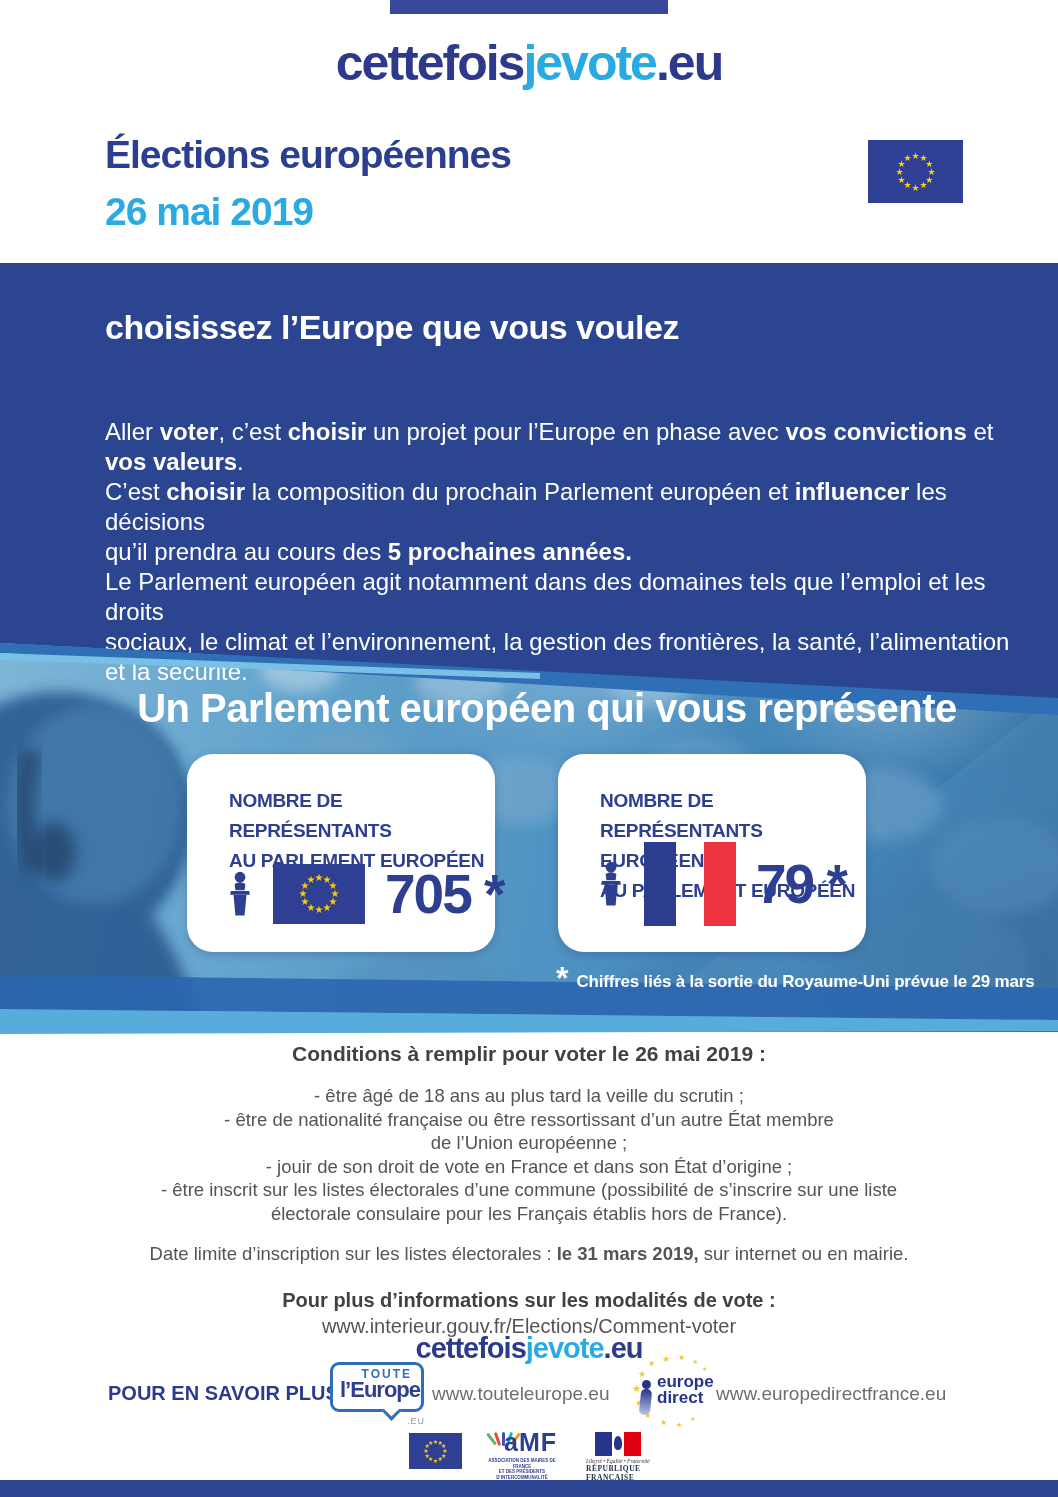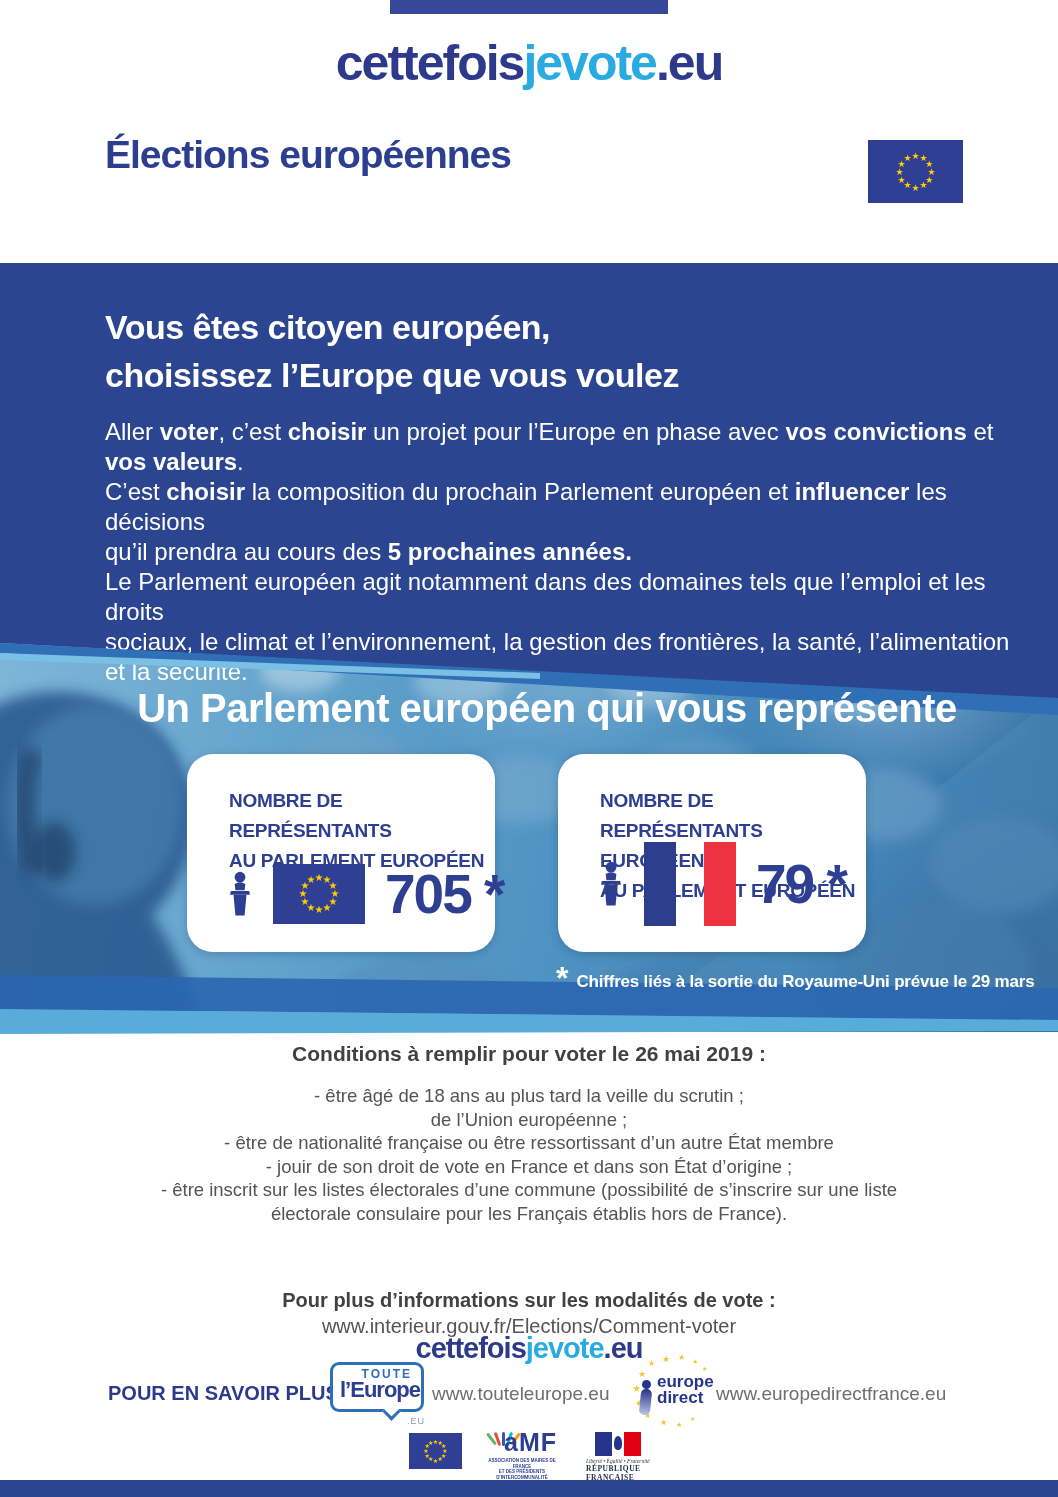--- a/index.html
+++ b/index.html
@@ -136,20 +136,21 @@
 </head>
 <body>
 
 <div class="poster">
 
   <div class="top-bar"></div>
   <div class="brand-top">
     <span class="brand-navy">cettefois</span><span class="brand-cyan">jevote</span><span class="brand-navy">.eu</span>
   </div>
   <div class="page-title-1">Élections européennes</div>
+  <div class="page-title-2">26 mai 2019</div>
   <div class="eu-flag flag-top-right">
     <div class="eu-stars">
         <span class="eu-star" style="left: calc(50% + 0px); top: calc(50% - 16px); font-size: 9px;">★</span>
         <span class="eu-star" style="left: calc(50% + 8px); top: calc(50% - 13.9px); font-size: 9px;">★</span>
         <span class="eu-star" style="left: calc(50% + 13.9px); top: calc(50% - 8px); font-size: 9px;">★</span>
         <span class="eu-star" style="left: calc(50% + 16px); top: calc(50% + 0px); font-size: 9px;">★</span>
         <span class="eu-star" style="left: calc(50% + 13.9px); top: calc(50% + 8px); font-size: 9px;">★</span>
         <span class="eu-star" style="left: calc(50% + 8px); top: calc(50% + 13.9px); font-size: 9px;">★</span>
         <span class="eu-star" style="left: calc(50% + 0px); top: calc(50% + 16px); font-size: 9px;">★</span>
         <span class="eu-star" style="left: calc(50% - 8px); top: calc(50% + 13.9px); font-size: 9px;">★</span>
@@ -190,21 +191,20 @@
         <ellipse cx="95" cy="205" rx="88" ry="100" fill="#3a71a4" opacity="0.9" filter="url(#b1)"></ellipse>
         <path d="M32,150 q-20,62 4,122" stroke="#16355f" stroke-width="24" fill="none" opacity="0.8" filter="url(#b1)"></path>
         <ellipse cx="54" cy="252" rx="22" ry="30" fill="#16355f" opacity="0.85" filter="url(#b1)"></ellipse>
       </g>
     </svg>
     <div class="photo-wedge"></div>
   </div>
 
   <div class="section-blue"></div>
   <div class="intro-heading">
-    <div>Vous êtes citoyen européen,</div>
     <div>choisissez l’Europe que vous voulez</div>
   </div>
   <p class="intro-par"><span>Aller </span><span class="seg-bold">voter</span><span>, c’est </span><span class="seg-bold">choisir</span><span> un projet pour l’Europe en phase avec </span><span class="seg-bold">vos convictions</span><span> et </span><span class="seg-bold">vos valeurs</span><span>.</span><br><span>C’est </span><span class="seg-bold">choisir</span><span> la composition du prochain Parlement européen et </span><span class="seg-bold">influencer</span><span>  les décisions</span><br><span>qu’il prendra au cours des </span><span class="seg-bold">5 prochaines années.</span><br><span>Le Parlement européen agit notamment dans des domaines tels que l’emploi et les droits</span><br><span>sociaux, le climat et l’environnement, la gestion des frontières, la santé, l’alimentation</span><br><span>et la sécurité.</span></p>
 
   <div class="overlay band-mid-top"></div>
   <div class="overlay band-light-top"></div>
   <div class="overlay band-mid-bottom"></div>
   <div class="overlay band-light-bottom"></div>
 
   <div class="parliament-title">Un Parlement européen  qui vous représente</div>
@@ -268,26 +268,27 @@
   </div>
 
   <div class="footnote">
     <span class="footnote-ast">*</span>
     <span class="footnote-text">Chiffres liés à la sortie du Royaume-Uni prévue le 29 mars</span>
   </div>
 
   <div class="cond-title">Conditions à remplir pour voter le 26 mai 2019 :</div>
   <div class="cond-lines">
     <div>- être âgé de 18 ans au plus tard la veille du scrutin ;</div>
+    <div>- être de nationalité française ou être ressortissant d’un autre État membre</div>
     <div>de l’Union européenne ;</div>
-    <div>- être de nationalité française ou être ressortissant d’un autre État membre</div>
     <div>- jouir de son droit de vote en France et dans son État d’origine ;</div>
     <div>- être inscrit sur les listes électorales d’une commune (possibilité de s’inscrire sur une liste</div>
     <div>électorale consulaire pour les Français établis hors de France).</div>
   </div>
+  <p class="deadline"><span>Date limite d’inscription sur les listes électorales : </span><span class="seg-bold">le 31 mars 2019,</span><span> sur internet ou en mairie.</span></p>
 
   <div class="more-info-heading">Pour plus d’informations sur les modalités de vote :</div>
   <div class="more-info-url">www.interieur.gouv.fr/Elections/Comment-voter</div>
 
   <div class="brand-bottom">
     <span class="brand-navy">cettefois</span><span class="brand-cyan">jevote</span><span class="brand-navy">.eu</span>
   </div>
 
   <div class="savoir-label">POUR EN SAVOIR PLUS :</div>
 

